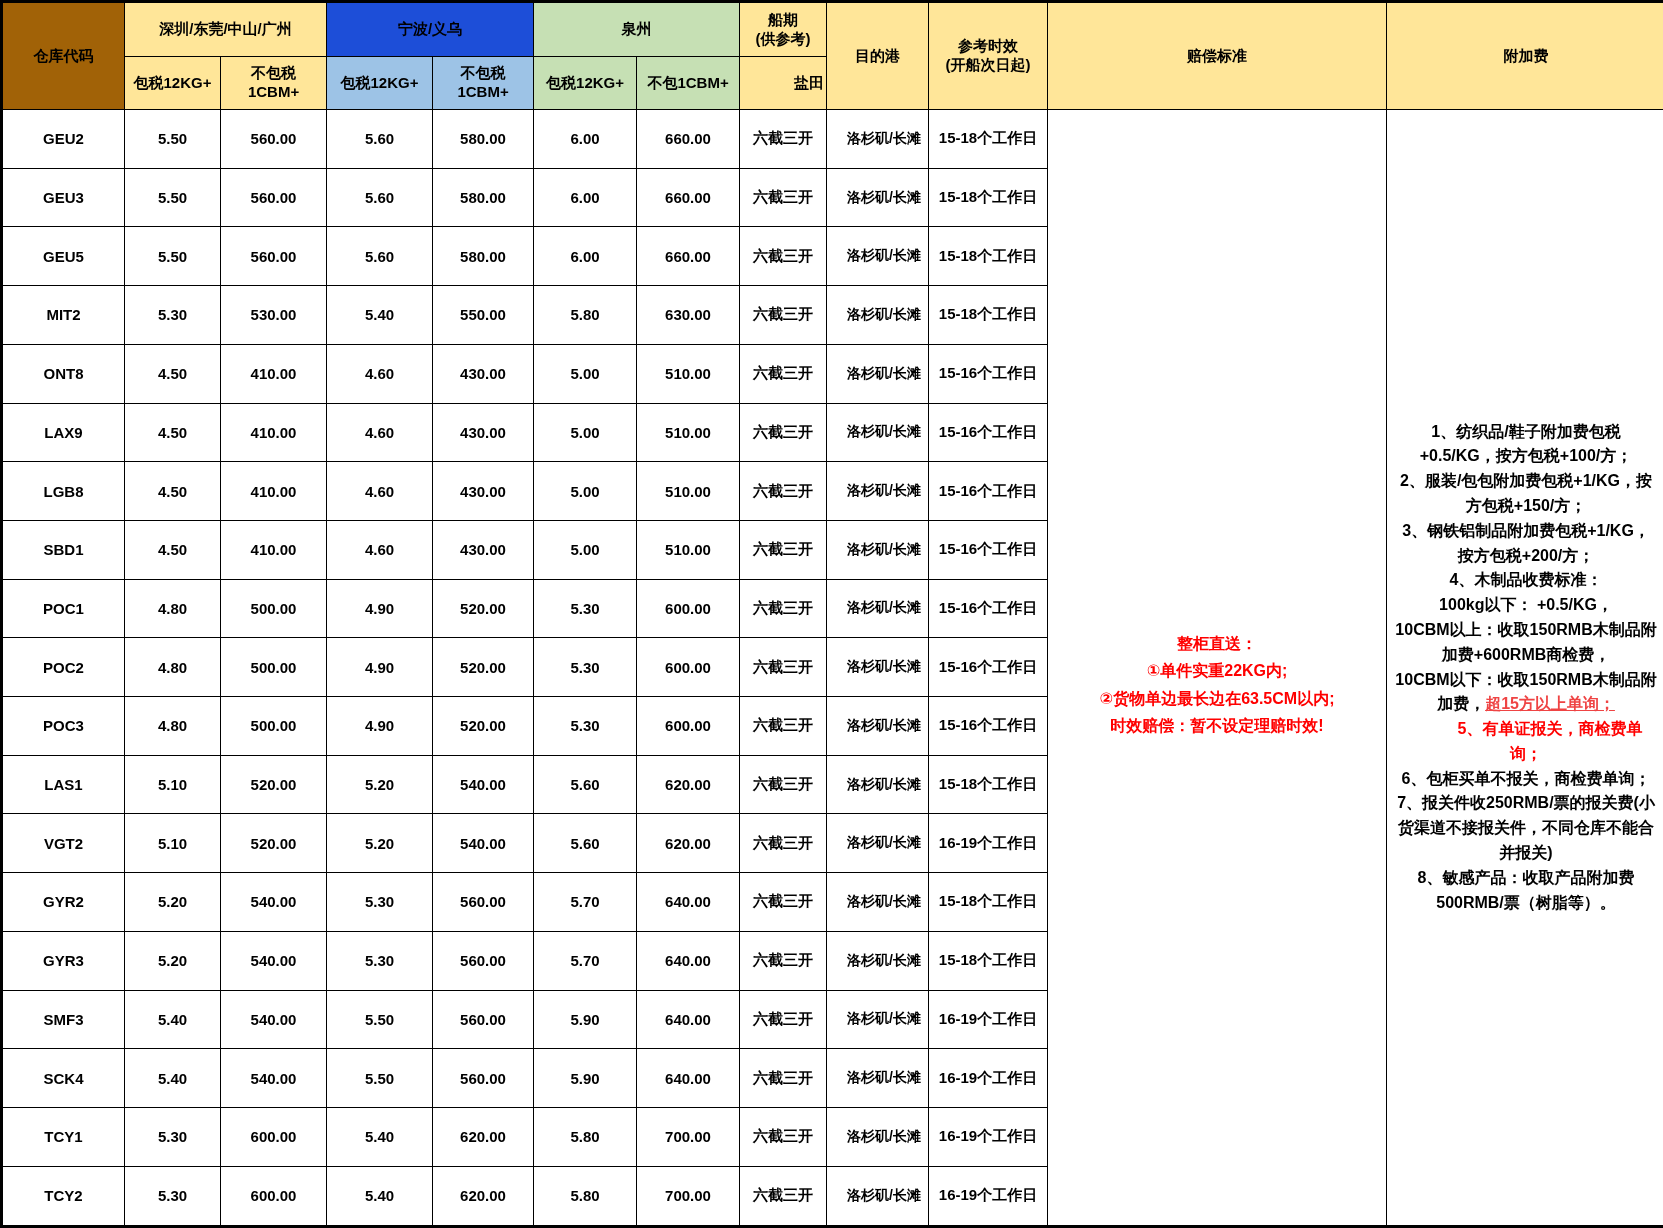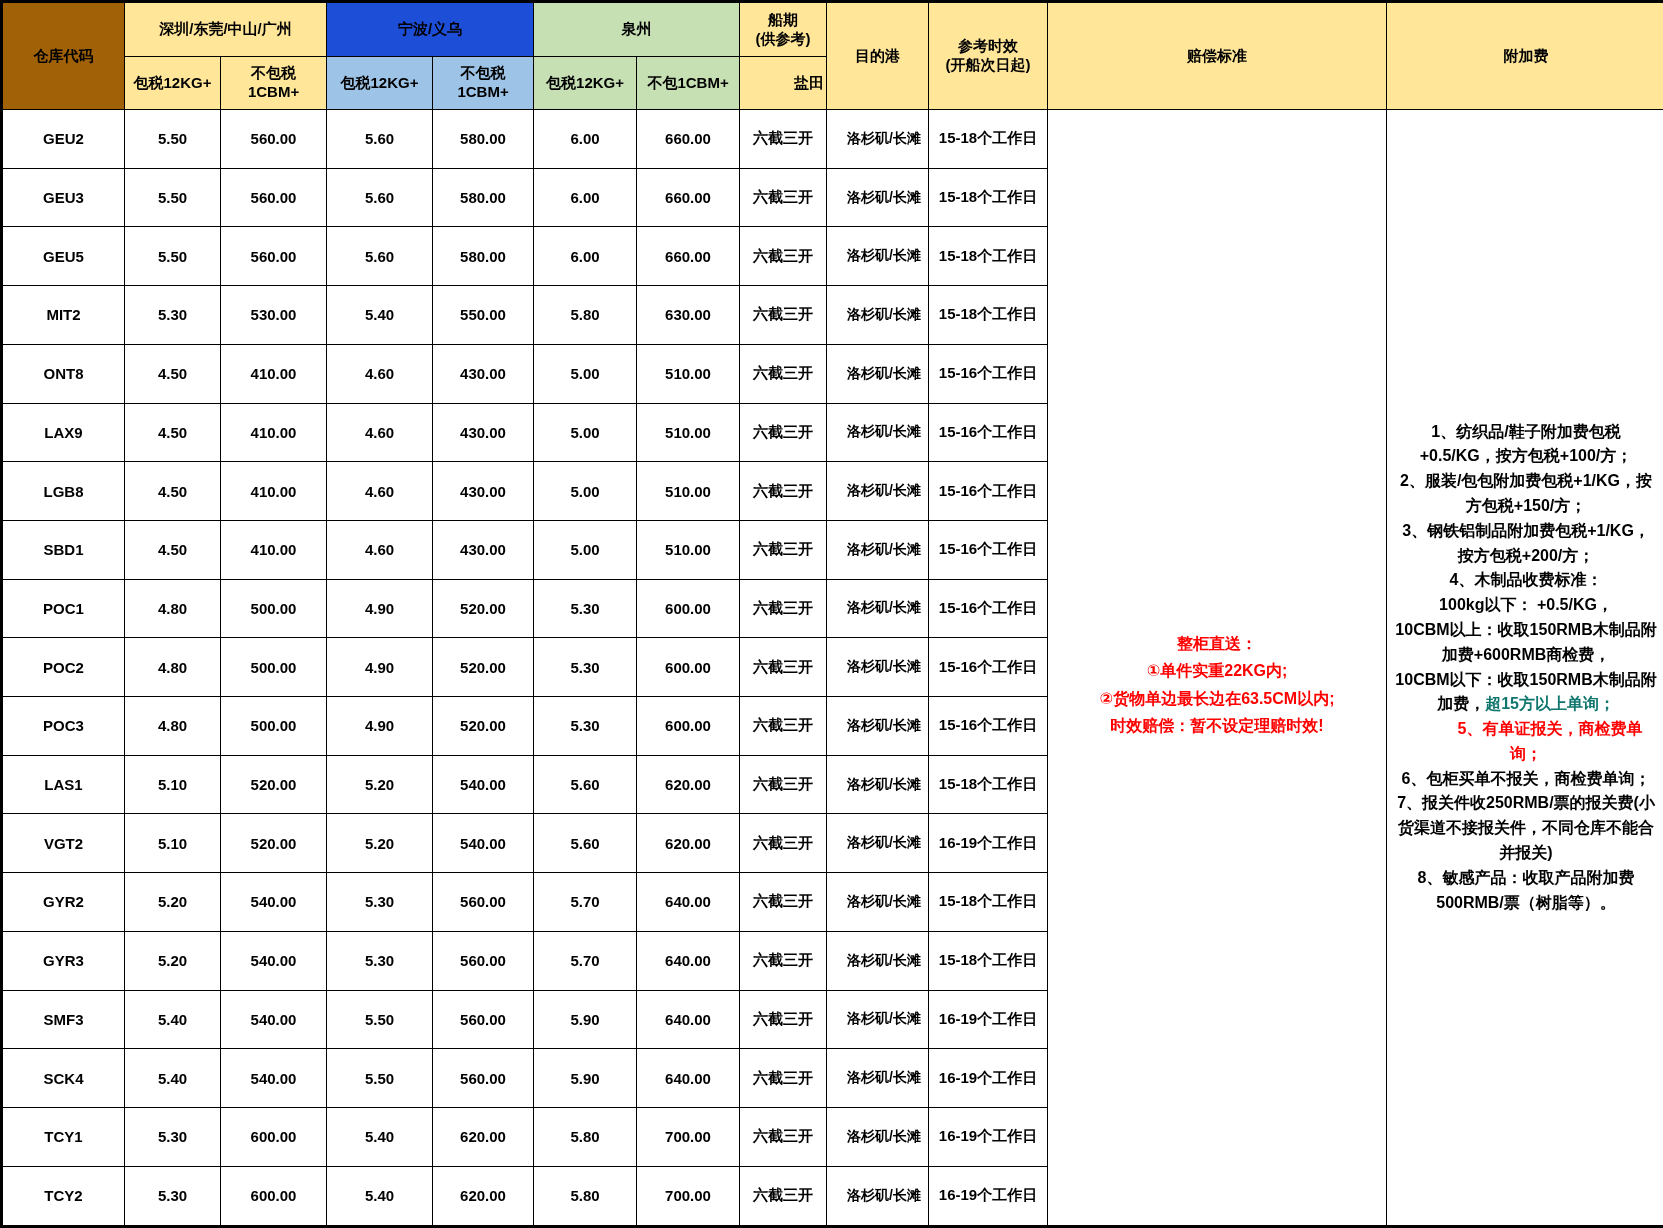--- a/index.html
+++ b/index.html
@@ -103,21 +103,21 @@
             </div>
           </td>
           <td rowspan="19" class="sur-cell">
             <div class="sur-block">
               <div class="sur-line"><span>1、纺织品/鞋子附加费包税+0.5/KG，按方包税+100/方；</span></div>
               <div class="sur-line"><span>2、服装/包包附加费包税+1/KG，按方包税+150/方；</span></div>
               <div class="sur-line"><span>3、钢铁铝制品附加费包税+1/KG，按方包税+200/方；</span></div>
               <div class="sur-line"><span>4、木制品收费标准：</span></div>
               <div class="sur-line"><span>100kg以下：   +0.5/KG，</span></div>
               <div class="sur-line"><span>10CBM以上：收取150RMB木制品附加费+600RMB商检费，</span></div>
-              <div class="sur-line"><span>10CBM以下：收取150RMB木制品附加费，</span><span style="color: #0f766e;">超15方以上单询；</span></div>
+              <div class="sur-line"><span>10CBM以下：收取150RMB木制品附加费，</span><span style="color: #ef4444; text-decoration: underline;">超15方以上单询；</span></div>
               <div class="sur-line"><span style="color: rgb(255, 0, 0); padding-left: 48px;">5、有单证报关，商检费单询；</span></div>
               <div class="sur-line"><span>6、包柜买单不报关，商检费单询；</span></div>
               <div class="sur-line"><span>7、报关件收250RMB/票的报关费(小货渠道不接报关件，不同仓库不能合并报关)</span></div>
               <div class="sur-line"><span>8、敏感产品：收取产品附加费500RMB/票（树脂等）。</span></div>
             </div>
           </td>
         </tr>
         <tr>
           <td>GEU3</td>
           <td>5.50</td>

